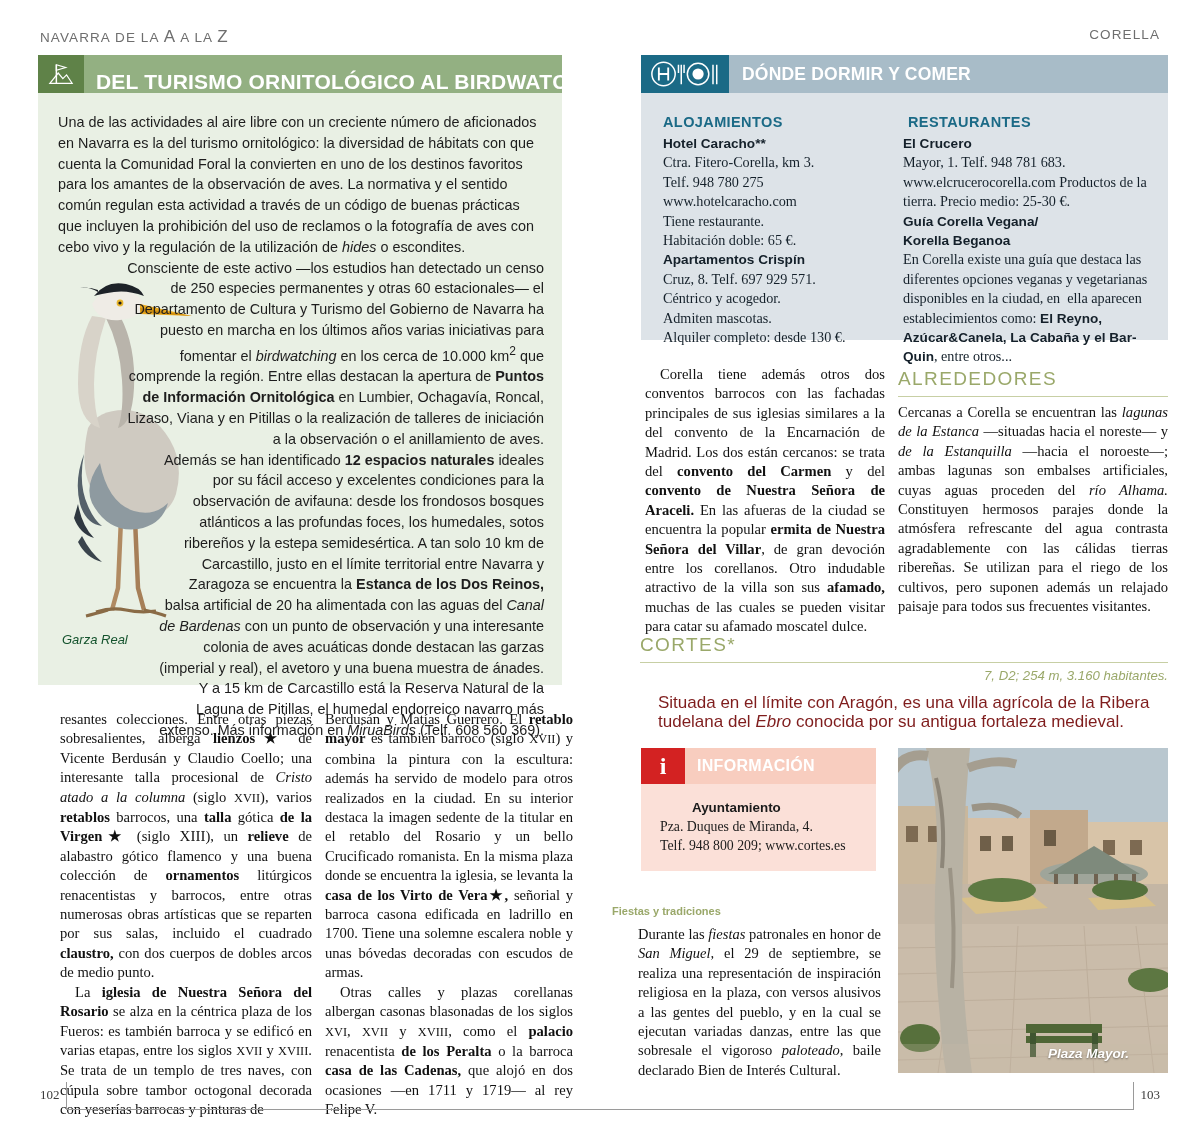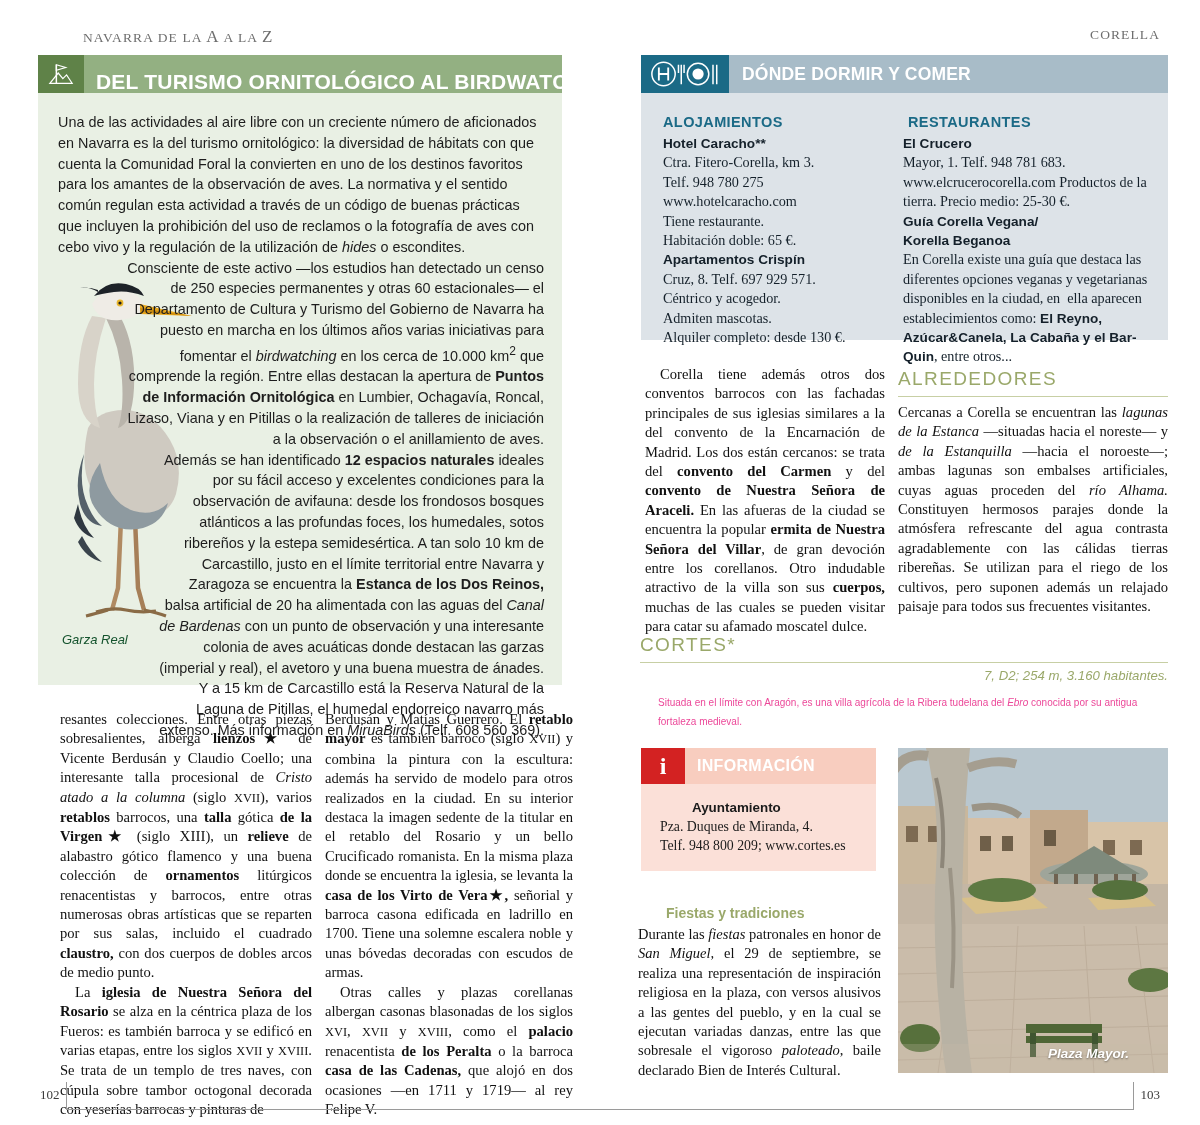--- a/index.html
+++ b/index.html
@@ -6,21 +6,21 @@
   body{
     width:1200px;height:1125px;background:#ffffff;
     font-family:"Liberation Sans", sans-serif;
     color:#1a1a1a;overflow:hidden;position:relative;
   }
   .page{position:absolute;inset:0;}
 
   
   .runhead{
     position:absolute;top:27px;font-size:13.5px;letter-spacing:1.1px;
-    color:#6e6e6e;font-family:Liberation Serif, serif;font-weight:400;margin-left:43px;
+    color:#6e6e6e;font-family:Liberation Sans, sans-serif;font-weight:400;
   }
   .runhead.left{left:40px;}
   .runhead.right{right:40px;}
   .runhead .big{font-size:17px;}
 
   
   .green-box{
     position:absolute;left:38px;top:55px;width:524px;height:630px;
     background:#e9f0e4;
   }
@@ -90,21 +90,21 @@
   .sec-head{
     position:absolute;color:#9aa86a;font-size:19px;letter-spacing:1.4px;
     font-family:"Liberation Sans",sans-serif;
   }
   .rule{position:absolute;height:1px;background:#c7cfa4;}
   .meta-line{
     position:absolute;text-align:right;font-size:13.2px;font-style:italic;
     color:#9aa86a;font-family:"Liberation Sans",sans-serif;
   }
   .intro-line{
-    position:absolute;font-size:10px;line-height:19px;color:#ec4899;
+    position:absolute;font-size:17px;line-height:19px;color:#7f1d1d;
     font-family:"Liberation Sans",sans-serif;
   }
 
   .info-box{
     position:absolute;left:641px;top:748px;width:235px;height:123px;background:#fbe0d8;
   }
   .info-bar{
     position:absolute;left:641px;top:748px;width:235px;height:36px;background:#f8cdbf;
   }
   .info-icon{
@@ -116,21 +116,21 @@
     position:absolute;left:697px;top:748px;height:36px;display:flex;align-items:center;
     color:#ffffff;font-size:16px;font-weight:bold;letter-spacing:.3px;
   }
   .info-body{
     position:absolute;left:660px;top:798px;width:210px;
     font-family:"Liberation Serif",serif;font-size:13.8px;line-height:19px;color:#1b1b1b;
   }
   .info-body b{font-family:"Liberation Sans",sans-serif;font-size:13.4px;margin-left:32px;}
 
   .fiesta-head{
-    position:absolute;left:666px;top:905px;color:#9aa86a;font-size:14px;font-weight:bold;
+    position:absolute;left:612px;top:905px;color:#9aa86a;font-size:11px;font-weight:bold;
     font-family:"Liberation Sans",sans-serif;
   }
   .fiesta-body{
     position:absolute;left:638px;top:925px;width:243px;
     font-family:"Liberation Serif",serif;font-size:14.5px;line-height:19.4px;
     color:#111;text-align:justify;
   }
 
   .photo{
     position:absolute;left:898px;top:748px;width:270px;height:325px;
@@ -296,21 +296,21 @@
       <b>Korella Beganoa</b><br>
       <span class="just">En Corella existe una guía que destaca las diferentes opciones veganas y vegetarianas disponibles en la ciudad, en&nbsp; ella aparecen establecimientos como: <b>El Reyno, Azúcar&amp;Canela, La Cabaña y el Bar-Quin</b>, entre otros...</span>
     </div>
   </div>
 
   <div class="serif-col" style="left:645px;top:365px;width:240px">
     <p class="ind">Corella tiene además otros dos conventos barrocos con las fachadas principales
       de sus iglesias similares a la del convento de la Encarnación de Madrid. Los dos
       están cercanos: se trata del <b>convento del Carmen</b> y del <b>convento de Nuestra
       Señora de Araceli.</b> En las afueras de la ciudad se encuentra la popular <b>ermita
-      de Nuestra Señora del Villar</b>, de gran devoción entre los corellanos. Otro indudable atractivo de la villa son sus <b>cuerpos,</b>
+      de Nuestra Señora del Villar</b>, de gran devoción entre los corellanos. Otro indudable atractivo de la villa son sus <b>afamado,</b>
       muchas de las cuales se pueden visitar para catar su afamado moscatel dulce.</p>
   </div>
 
   <div class="sec-head" style="left:898px;top:368px">ALREDEDORES</div>
   <div class="rule" style="left:898px;top:396px;width:270px"></div>
   <div class="serif-col" style="left:898px;top:403px;width:270px">
     <p>Cercanas a Corella se encuentran las <i>lagunas de la Estanca</i> —situadas hacia el noreste—
       y <i>de la Estanquilla</i> —hacia el noroeste—; ambas lagunas son embalses artificiales,
       cuyas aguas proceden del <i>río Alhama.</i> Constituyen hermosos parajes donde la atmósfera
       refrescante del agua contrasta agradablemente con las cálidas tierras ribereñas. Se

